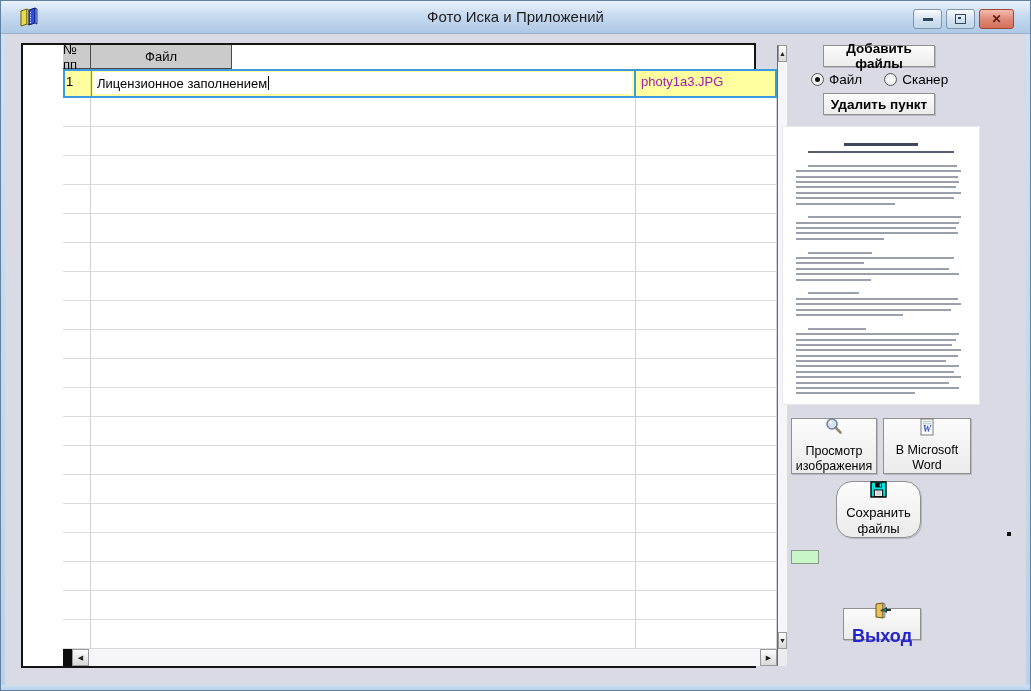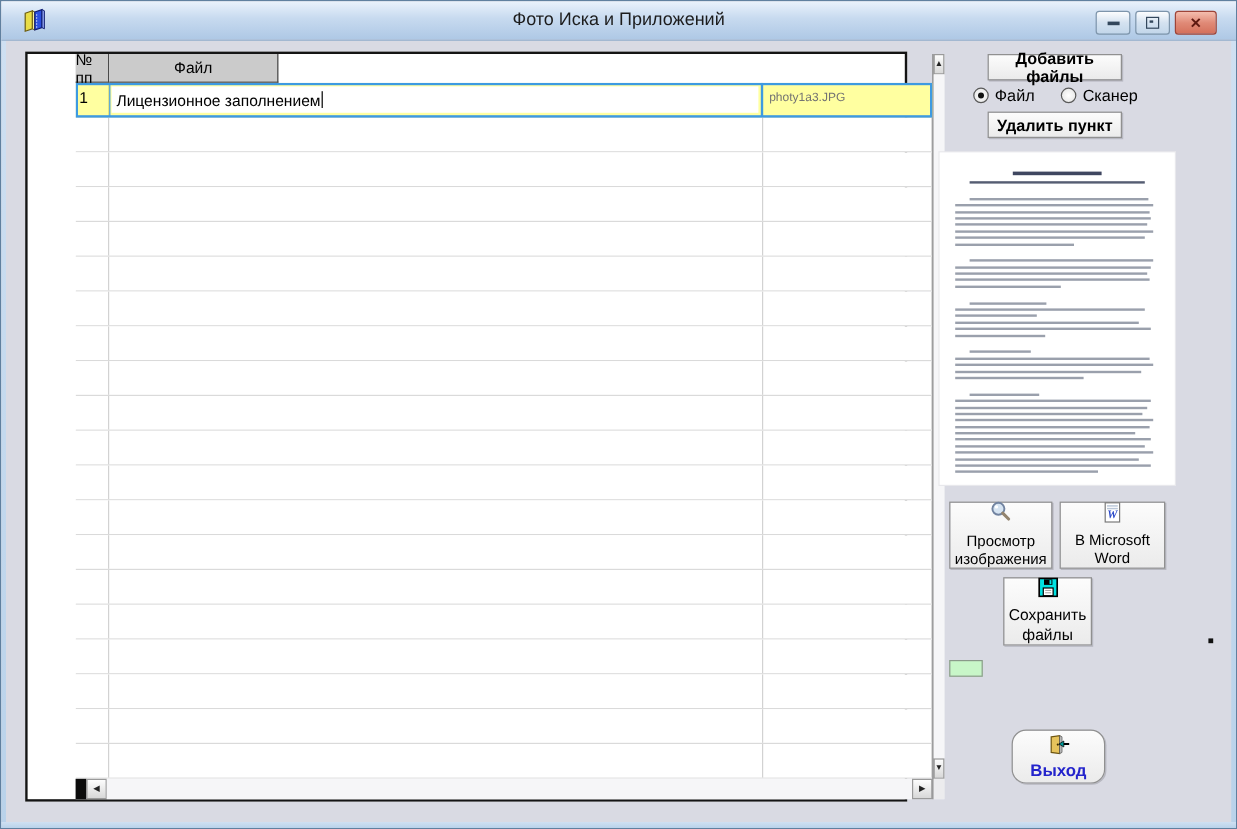--- a/index.html
+++ b/index.html
@@ -42,43 +42,43 @@
   .grow{display:flex;height:29px;box-sizing:border-box;border-bottom:1px solid #dadada;background:#fff;}
   .c{box-sizing:border-box;border-right:1px solid #d2d2d2;height:100%;}
   .cnum{width:28px;} .cdesc{width:545px;position:relative;} .cfile{width:141px;}
   .grow.sel{background:var(--rowyellow,#ffffa0);outline:2px solid var(--accent,#3d9ae1);outline-offset:-2px;position:relative;z-index:2;}
   .grow.sel .c{border-right-color:#e4e480;}
   .grow.sel .cdesc{border-left:1px solid var(--accent,#3d9ae1);border-right:2px solid var(--accent,#3d9ae1);}
   .sel-num{font-size:13px;line-height:26px;padding-left:3px;color:#000;}
   .editbox{position:absolute;left:1px;right:2px;top:3px;bottom:3px;background:#fff;
      display:flex;align-items:center;padding-left:4px;font-size:13px;color:#000;}
   .caret{width:1px;height:14px;background:#000;margin-left:1px;}
-  .filetext{font-size:10px;line-height:26px;padding-left:5px;color:#737373;}
+  .filetext{font-size:13px;line-height:26px;padding-left:5px;color:#a21caf;}
   
   #vscroll{width:17px;display:flex;flex-direction:column;border-left:1px solid #6a6a6a;background:#f3f3f5;}
   .sbtn{flex:none;height:17px;width:100%;box-sizing:border-box;border:1px solid #9a9a9a;
      background:linear-gradient(#fdfdfd,#d8d8d8);display:flex;align-items:center;justify-content:center;
      font-size:7px;color:#222;line-height:1;}
   .vtrack{flex:1;background:#f6f6f8;}
   .vcorner{flex:none;height:17px;background:#ececee;}
   #hscroll{display:flex;height:17px;flex:none;background:#f3f3f5;}
   .hcorner{width:9px;background:#0c0c0c;flex:none;}
   .sbtn.h{width:17px;height:17px;flex:none;font-size:7px;}
   .htrack{flex:1;background:#f6f6f8;}
   
   .btn{position:absolute;box-sizing:border-box;border:1px solid #909090;
      background:linear-gradient(#fcfcfc,#ebebeb);color:#000;display:flex;flex-direction:column;
      gap:2px;align-items:center;justify-content:center;text-align:center;font-size:13px;z-index:4;
      box-shadow:1px 1px 0 rgba(120,120,130,.35);}
   #btn-add{left:822px;top:44px;width:112px;height:22px;font-weight:bold;font-size:13.5px;}
   #btn-del{left:822px;top:92px;width:112px;height:22px;font-weight:bold;font-size:13.5px;}
   #btn-view{left:790px;top:417px;width:86px;height:56px;font-size:12.5px;line-height:1.25;}
   #btn-word{left:882px;top:417px;width:88px;height:56px;font-size:12.5px;line-height:1.25;}
-  #btn-save{left:835px;top:480px;width:74px;height:57px;font-size:13px;line-height:1.3;}
-  #btn-exit{left:842px;top:607px;width:78px;height:45px;font-size:14px;font-weight:bold;color:var(--exitblue,#2424cc);border-radius:12px;}
+  #btn-save{left:835px;top:480px;width:85px;height:57px;font-size:13px;line-height:1.3;border-radius:16px;}
+  #btn-exit{left:842px;top:607px;width:78px;height:32px;font-size:18px;font-weight:bold;color:var(--exitblue,#2424cc);}
   .radio-row{position:absolute;left:810px;top:69px;width:160px;height:18px;display:flex;gap:22px;z-index:4;}
   .radio-item{display:flex;align-items:center;gap:5px;font-size:13.5px;color:#000;}
   .rdot{width:13px;height:13px;border-radius:50%;border:1px solid #5a5a5a;
      background:radial-gradient(#ffffff,#e2e2e2);box-sizing:border-box;position:relative;flex:none;}
   .rdot.on::after{content:"";position:absolute;left:3px;top:3px;width:5px;height:5px;border-radius:50%;background:#111;}
   
   #preview{position:absolute;left:782px;top:126px;width:196px;height:277px;background:#fff;z-index:4;
      box-shadow:0 0 0 1px #e8e8ec;}
   #preview-page{position:absolute;left:9px;top:8px;right:9px;bottom:8px;background:#fff;overflow:hidden;
      padding:6px 4px 0 4px;}

